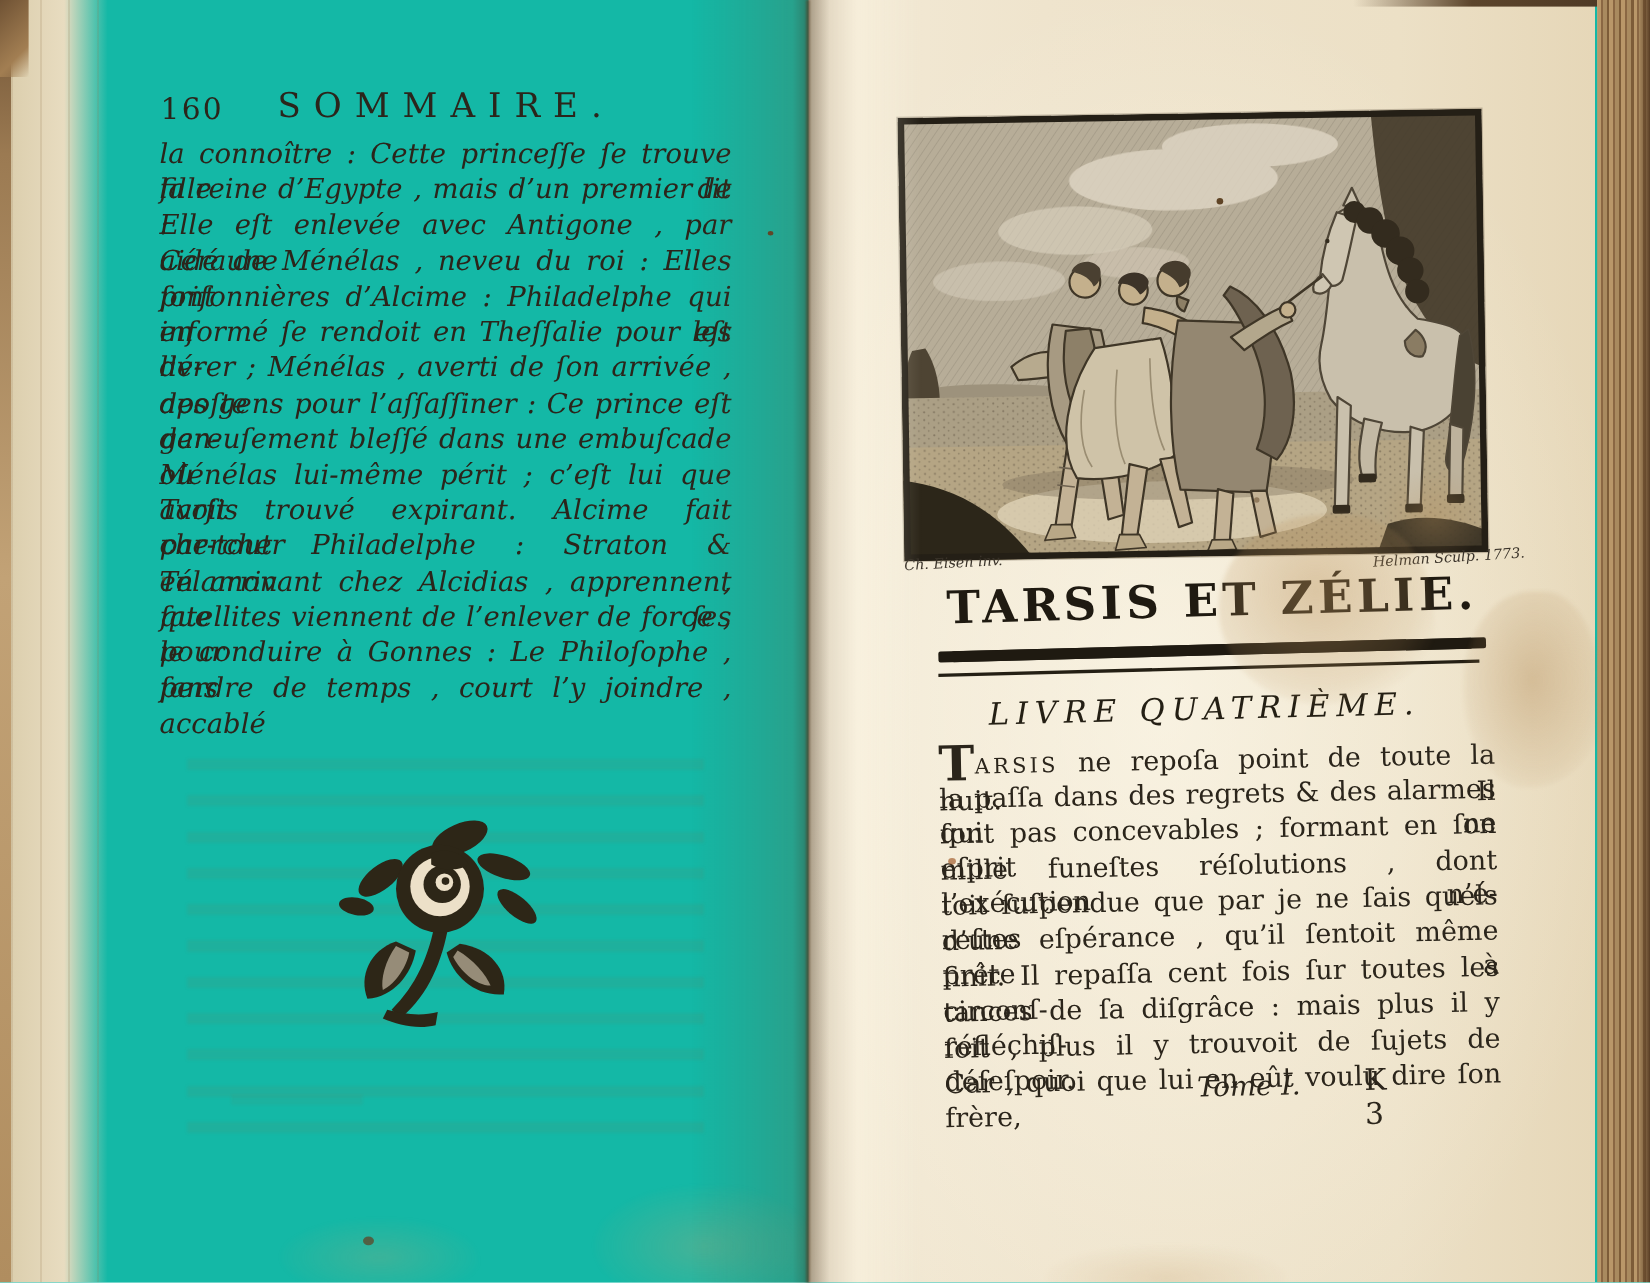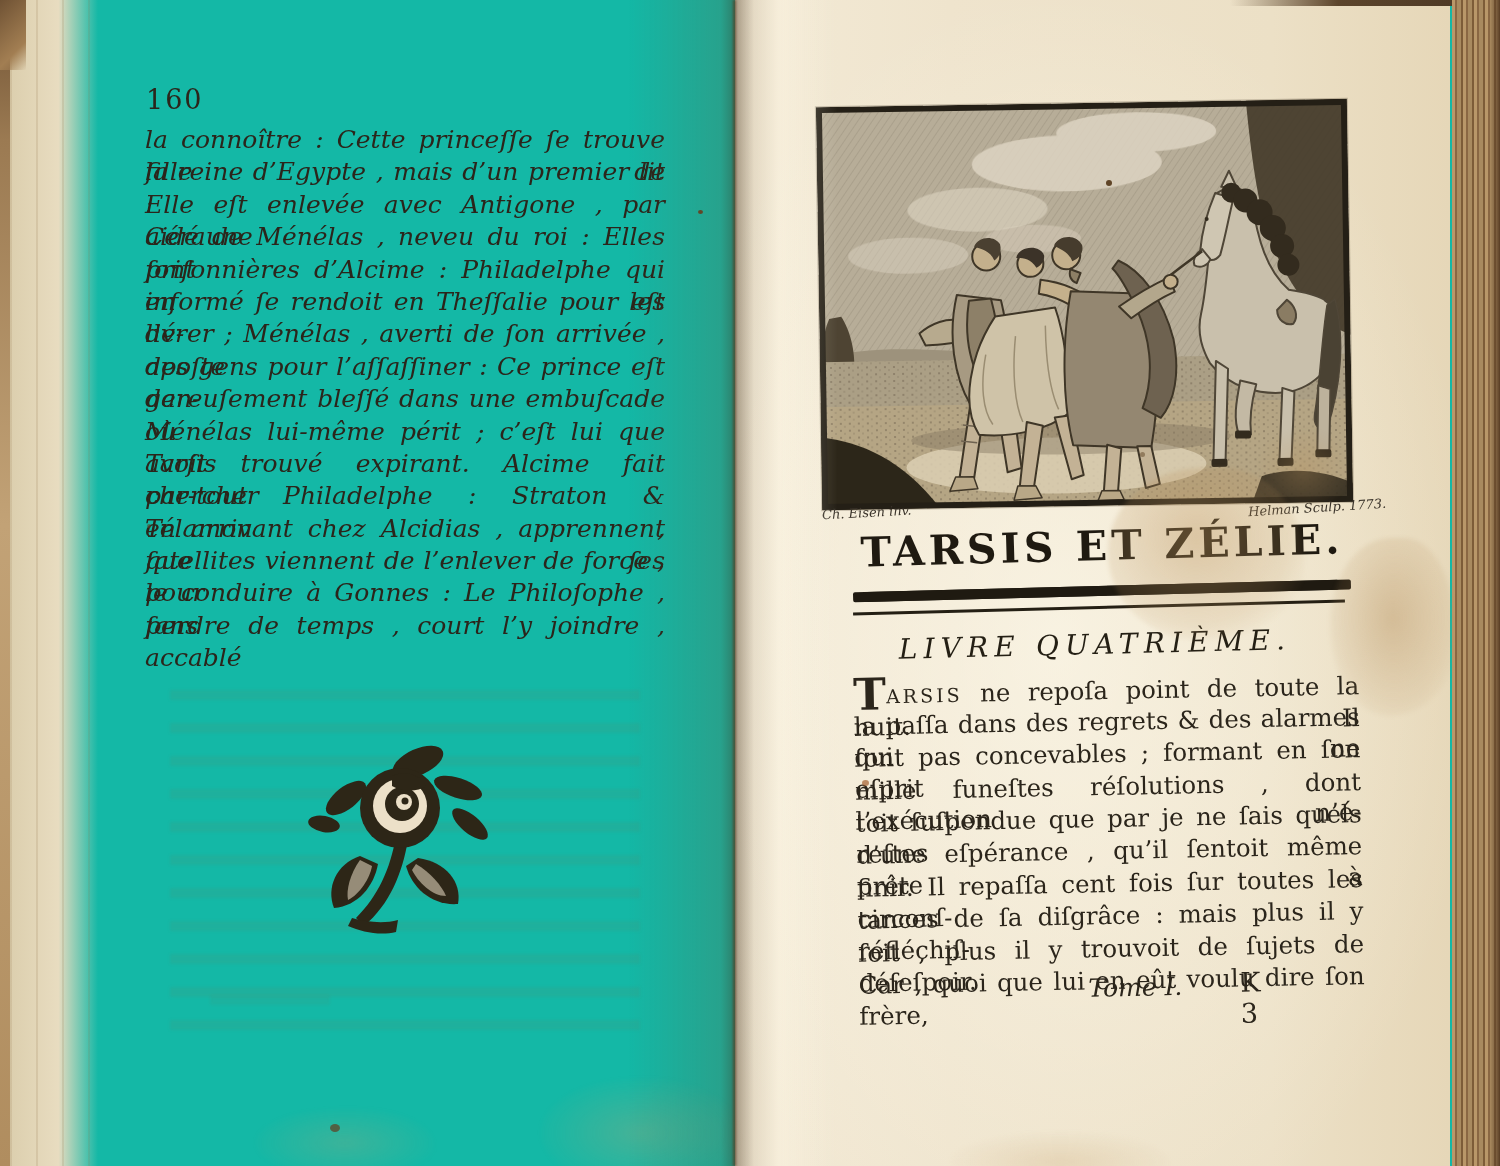--- a/index.html
+++ b/index.html
@@ -88,20 +88,21 @@
   <div class="abs edge-left-band"></div>
   <div class="abs corner-tl"></div>
   <div class="abs edge-top-right"></div>
   <div class="abs edge-right-band"></div>
   <div class="abs edge-right-dark"></div>
 
   <div class="abs ghost" style="left:170px;top:690px;width:470px;height:340px;"></div>
   <div class="abs ghost" style="left:210px;top:995px;width:120px;height:26px;opacity:.8;"></div>
 
   <div class="abs pagenum">160</div>
+  <div class="abs runhead">SOMMAIRE.</div>
 
   <div class="abs left-body">
 
   <div class="jline">la connoître : Cette princeſſe ſe trouve fille de</div>
       <div class="jline">la reine d’Egypte , mais d’un premier lit :</div>
       <div class="jline">Elle eſt enlevée avec Antigone , par Céraune</div>
       <div class="jline">aidé de Ménélas , neveu du roi : Elles ſont</div>
       <div class="jline">priſonnières d’Alcime : Philadelphe qui en eſt</div>
       <div class="jline">informé ſe rendoit en Theſſalie pour les dé-</div>
       <div class="jline">livrer ; Ménélas , averti de ſon arrivée , apoſte</div>

